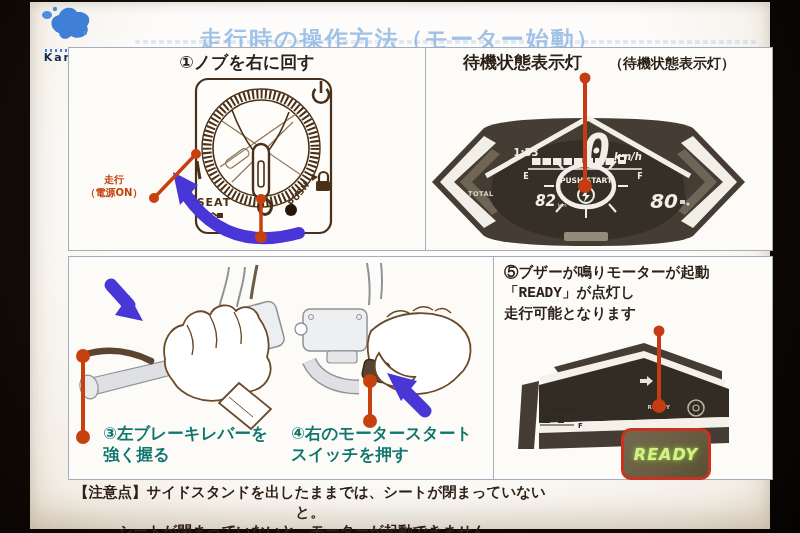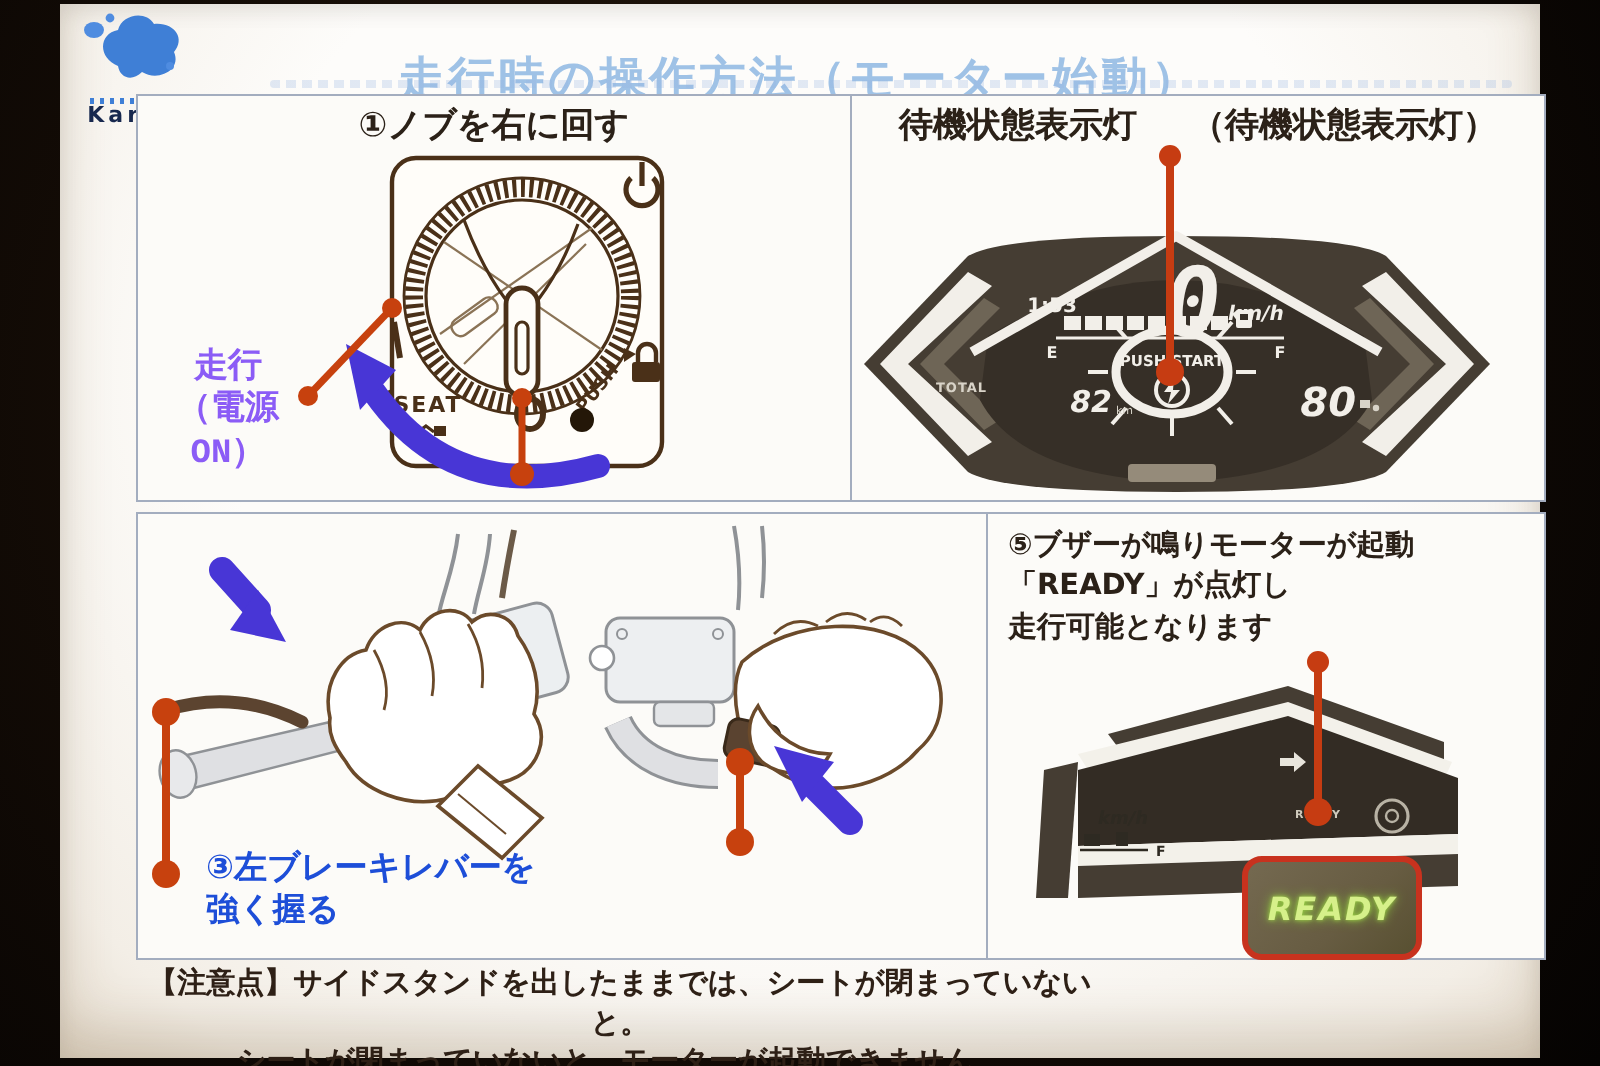--- a/index.html
+++ b/index.html
@@ -17,28 +17,28 @@
   .logo-text{color:#17284e;font-size:11px;font-weight:bold;letter-spacing:2px;margin-top:-2px;}
   .logo-dots{height:3px;margin:0 14px 1px 10px;
          background:repeating-linear-gradient(90deg,#3f7fd6 0 2px, transparent 2px 5px);}
   .panel{position:absolute;background:#fcfbf8;border:1px solid #a3adbf;padding-left:21px;}
   #panel1{left:38px;top:45px;width:335px;height:202px;}
   #panel2{left:395px;top:45px;width:325px;height:202px;}
   #panel3{left:38px;top:254px;width:415px;height:222px;}
   #panel5{left:463px;top:254px;width:257px;height:222px;}
   .step-title{position:absolute;top:3px;left:0;width:100%;text-align:center;
          color:#2b2118;font-size:17px;font-weight:bold;}
-  .step2-sub{font-size:17px;margin-left:27px;}
+  .step2-sub{font-size:14px;margin-left:27px;}
   .abs-svg{position:absolute;left:0;top:0;}
-  .hard-label{position:absolute;color:#8b5cf6;font-weight:bold;font-size:17px;
-         line-height:1.25;white-space:pre-line;text-align:center;font-family:Liberation Mono, monospace;}
-  .step34-label{position:absolute;color:#1d4ed8;font-weight:bold;font-size:16.5px;
+  .hard-label{position:absolute;color:#c2410c;font-weight:bold;font-size:10px;
+         line-height:1.25;white-space:pre-line;text-align:center;}
+  .step34-label{position:absolute;color:#0f766e;font-weight:bold;font-size:16.5px;
          line-height:1.3;white-space:pre-line;}
   .step5-text{position:absolute;top:6px;left:10px;width:240px;color:#2b2118;
-         font-weight:bold;font-size:14.5px;line-height:1.4;white-space:pre-line;}
+         font-weight:bold;font-size:14.5px;line-height:1.4;white-space:pre-line;font-family:Liberation Mono, monospace;}
   .ready-box{position:absolute;left:127px;top:171px;width:84px;height:46px;
          border:3px solid #c8321e;border-radius:10px;
          background:linear-gradient(135deg,#746950 0%,#675c42 60%,#585031 100%);
          display:flex;align-items:center;justify-content:center;}
   .ready-box span{color:#d6f08a;font-weight:bold;font-style:italic;font-size:16px;letter-spacing:1px;
          text-shadow:0 0 6px #8cc83c,0 0 2px #aade50;}
   .note{position:absolute;top:481px;left:40px;width:480px;text-align:center;
          color:#2e2016;font-weight:bold;font-size:14.5px;line-height:1.35;}
 </style>
 </head>
@@ -239,20 +239,22 @@
         </g>
         <g fill="#c7410e">
           <circle cx="301" cy="124" r="7"></circle>
           <line x1="301" y1="124" x2="301" y2="164" stroke="#c7410e" stroke-width="4"></line>
           <circle cx="301" cy="164" r="7"></circle>
         </g>
       </g>
     </svg>
     <div class="step34-label" style="left:34px;top:166px;width:185px;">③左ブレーキレバーを
 強く握る</div>
+    <div class="step34-label" style="left:222px;top:166px;width:190px;">④右のモータースタート
+スイッチを押す</div>
   </div>
 
   <div class="panel" id="panel5">
     <div class="step5-text">⑤ブザーが鳴りモーターが起動
 「READY」が点灯し
 走行可能となります</div>
     <svg class="abs-svg" width="257" height="222" viewBox="0 0 257 222">
       <polygon points="60,110 150,86 228,114 228,124 150,95 66,118" fill="#453d33"></polygon>
       <polygon points="45,120 150,94 232,124 228,133 150,103 50,128" fill="#f3f1ea"></polygon>
       <polygon points="45,128 150,101 235,132 235,160 45,166" fill="#332c24"></polygon>

